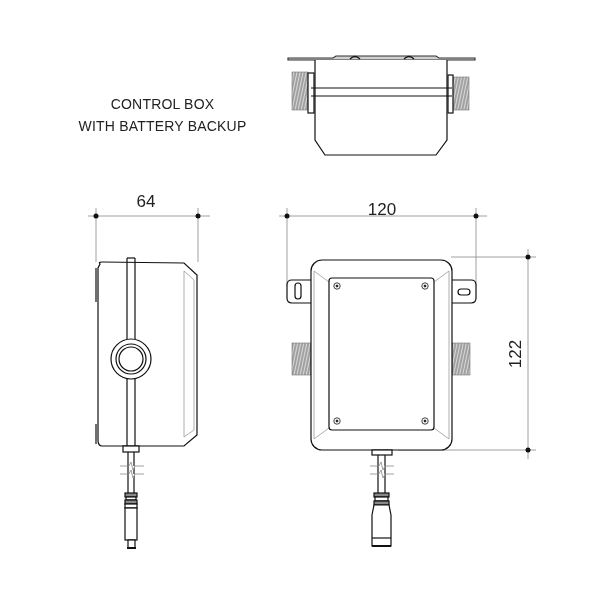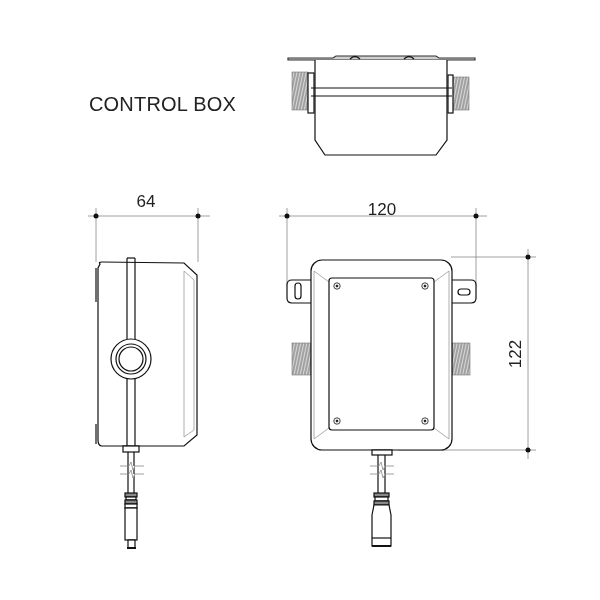--- a/index.html
+++ b/index.html
@@ -1,26 +1,27 @@
 <!DOCTYPE html>
 <html><head>
 <meta charset="utf-8">
 <style>
   html, body { margin: 0; padding: 0; background: #ffffff; }
   body { width: 600px; height: 600px; position: relative; overflow: hidden; font-family: "Liberation Sans", "DejaVu Sans", sans-serif; }
-  .title { position: absolute; left: 60px; top: 93px; width: 205px; text-align: center; font-size: 20px; line-height: 22px; color: #222; letter-spacing: 0.2px; }
+  .title { position: absolute; left: 60px; top: 93px; width: 205px; text-align: center; font-size: 14px; line-height: 22px; color: #222; letter-spacing: 0.2px; }
   .title span { display: block; }
   svg.drawing { position: absolute; left: 0; top: 0; }
   .dimtext { font-family: "Liberation Sans", "DejaVu Sans", sans-serif; font-size: 17px; fill: #222; }
 </style>
 </head>
 <body>
 
 <div class="title">
   <span>CONTROL BOX</span>
+  <span>WITH BATTERY BACKUP</span>
 </div>
 
 <svg class="drawing" width="600" height="600" viewBox="0 0 600 600" xmlns="http://www.w3.org/2000/svg">
   <defs>
     <pattern id="thread" width="3" height="6" patternUnits="userSpaceOnUse" patternTransform="rotate(12)">
       <rect width="3" height="6" fill="#d8d8d8"></rect>
       <line x1="1" y1="0" x2="1" y2="6" stroke="#6a6a6a" stroke-width="1"></line>
     </pattern>
   </defs>
 

